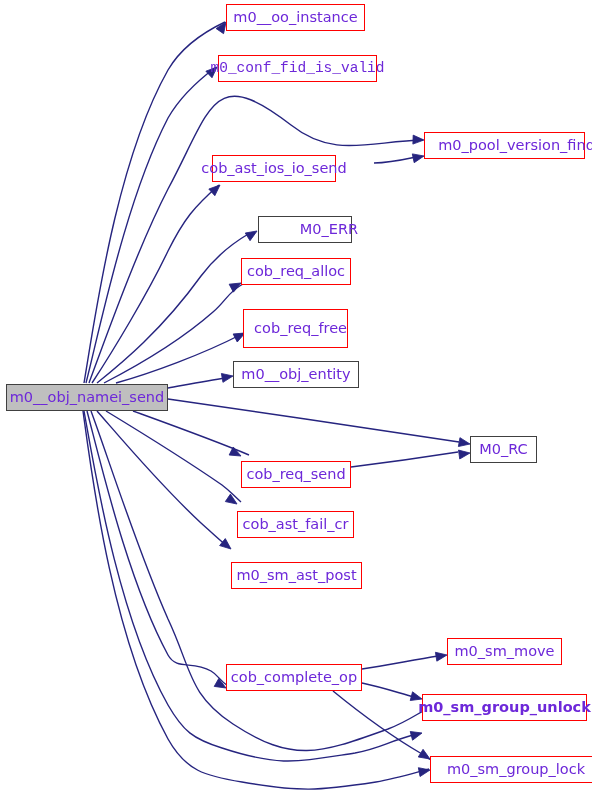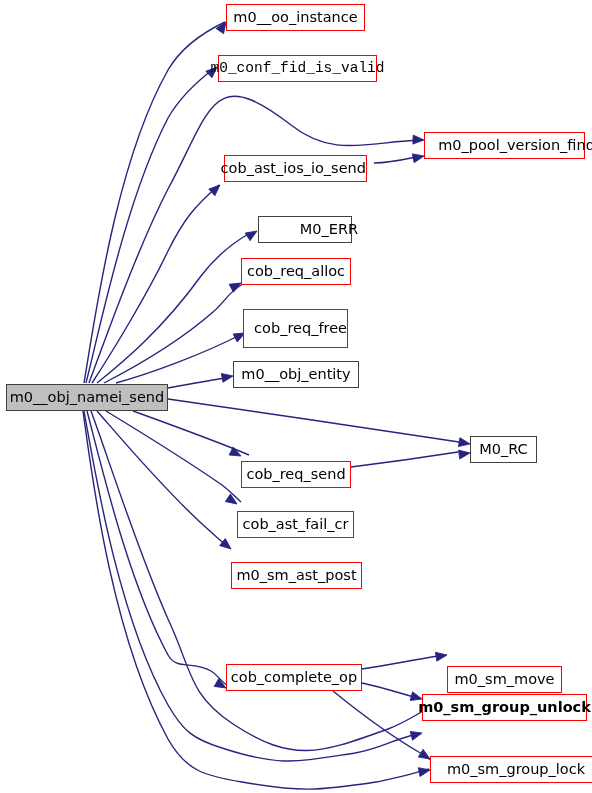--- a/index.html
+++ b/index.html
@@ -35,21 +35,21 @@
     stroke-width: 0.8;
   }
   .node {
     position: absolute;
     box-sizing: border-box;
     display: flex;
     align-items: center;
     justify-content: center;
     font-size: 14.5px;
     line-height: 1;
-    color: #000000;
+    color: #6d28d9;
     background: #ffffff;
     white-space: nowrap;
     letter-spacing: 0px;
   }
   .node.red {
     border: 1.6px solid #ff0000;
   }
   .node.black {
     border: 1.6px solid #404040;
   }
@@ -121,21 +121,21 @@
       </div>
       <div class="node red" style="left: 226px; top: 4px; width: 139px; height: 27px;">
         <span class="node-label">m0__oo_instance</span>
       </div>
       <div class="node red" style="left: 218px; top: 55px; width: 159px; height: 27px; font-family: Liberation Mono, monospace;">
         <span class="node-label">m0_conf_fid_is_valid</span>
       </div>
       <div class="node red" style="left: 424px; top: 132px; width: 161px; height: 27px; padding-left: 24px;">
         <span class="node-label">m0_pool_version_find</span>
       </div>
-      <div class="node red" style="left: 224px; top: 155px; width: 143px; height: 27px; justify-content: flex-end;">
+      <div class="node red" style="left: 212px; top: 155px; width: 124px; height: 27px;">
         <span class="node-label">cob_ast_ios_io_send</span>
       </div>
       <div class="node black" style="left: 258px; top: 216px; width: 94px; height: 27px; padding-left: 48px;">
         <span class="node-label">M0_ERR</span>
       </div>
       <div class="node red" style="left: 241px; top: 258px; width: 110px; height: 27px;">
         <span class="node-label">cob_req_alloc</span>
       </div>
       <div class="node red" style="left: 243px; top: 309px; width: 105px; height: 39px; justify-content: flex-end;">
         <span class="node-label">cob_req_free</span>
@@ -148,21 +148,21 @@
       </div>
       <div class="node red" style="left: 241px; top: 461px; width: 110px; height: 27px;">
         <span class="node-label">cob_req_send</span>
       </div>
       <div class="node red" style="left: 237px; top: 511px; width: 117px; height: 27px;">
         <span class="node-label">cob_ast_fail_cr</span>
       </div>
       <div class="node red" style="left: 231px; top: 562px; width: 131px; height: 27px;">
         <span class="node-label">m0_sm_ast_post</span>
       </div>
-      <div class="node red" style="left: 447px; top: 638px; width: 115px; height: 27px; margin-top: 28px;">
+      <div class="node red" style="left: 447px; top: 638px; width: 115px; height: 27px;">
         <span class="node-label">m0_sm_move</span>
       </div>
       <div class="node red" style="left: 226px; top: 664px; width: 136px; height: 27px;">
         <span class="node-label">cob_complete_op</span>
       </div>
       <div class="node red" style="left: 422px; top: 694px; width: 165px; height: 27px; font-weight: bold;">
         <span class="node-label">m0_sm_group_unlock</span>
       </div>
       <div class="node red" style="left: 430px; top: 756px; width: 172px; height: 27px;">
         <span class="node-label">m0_sm_group_lock</span>

